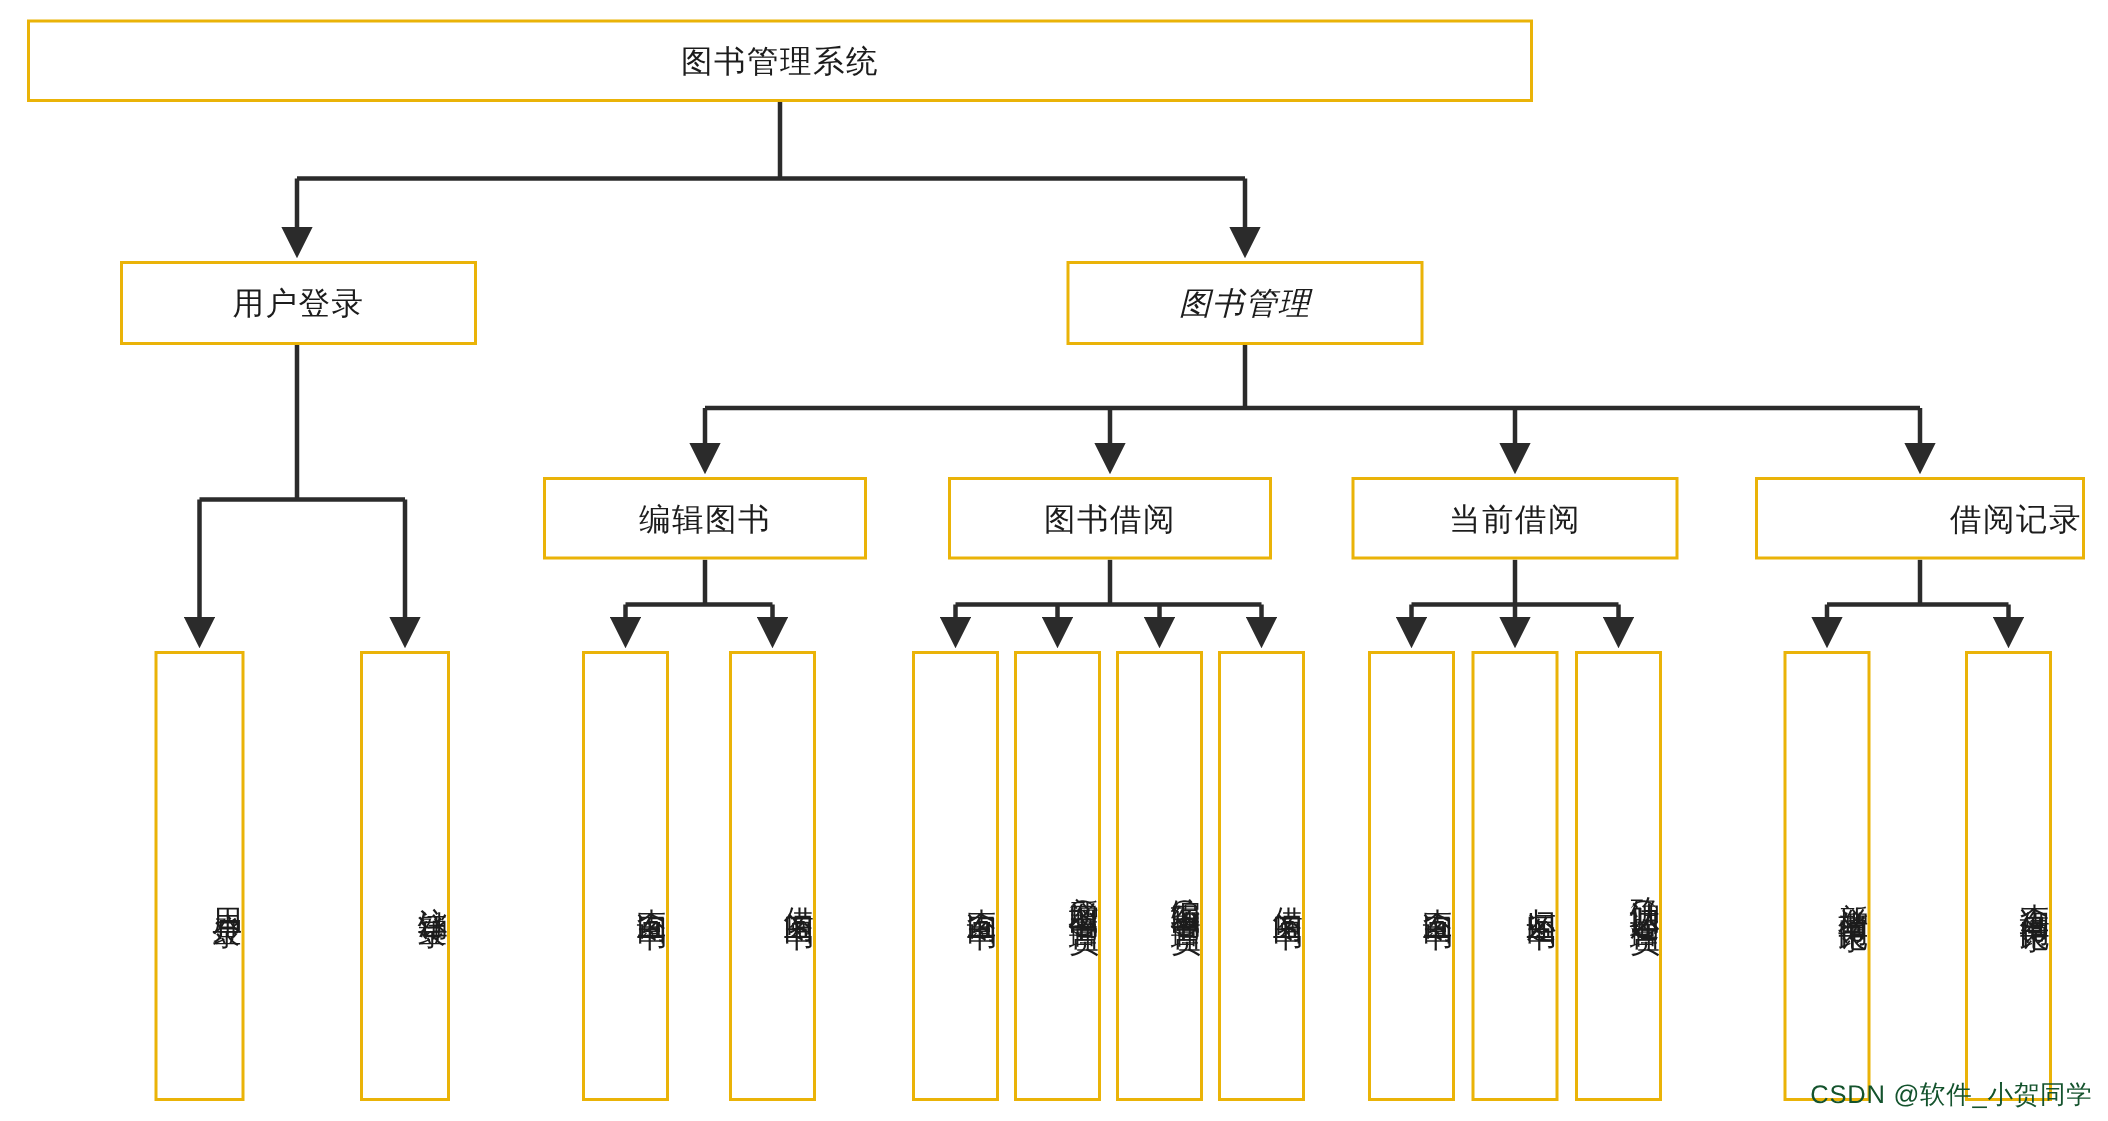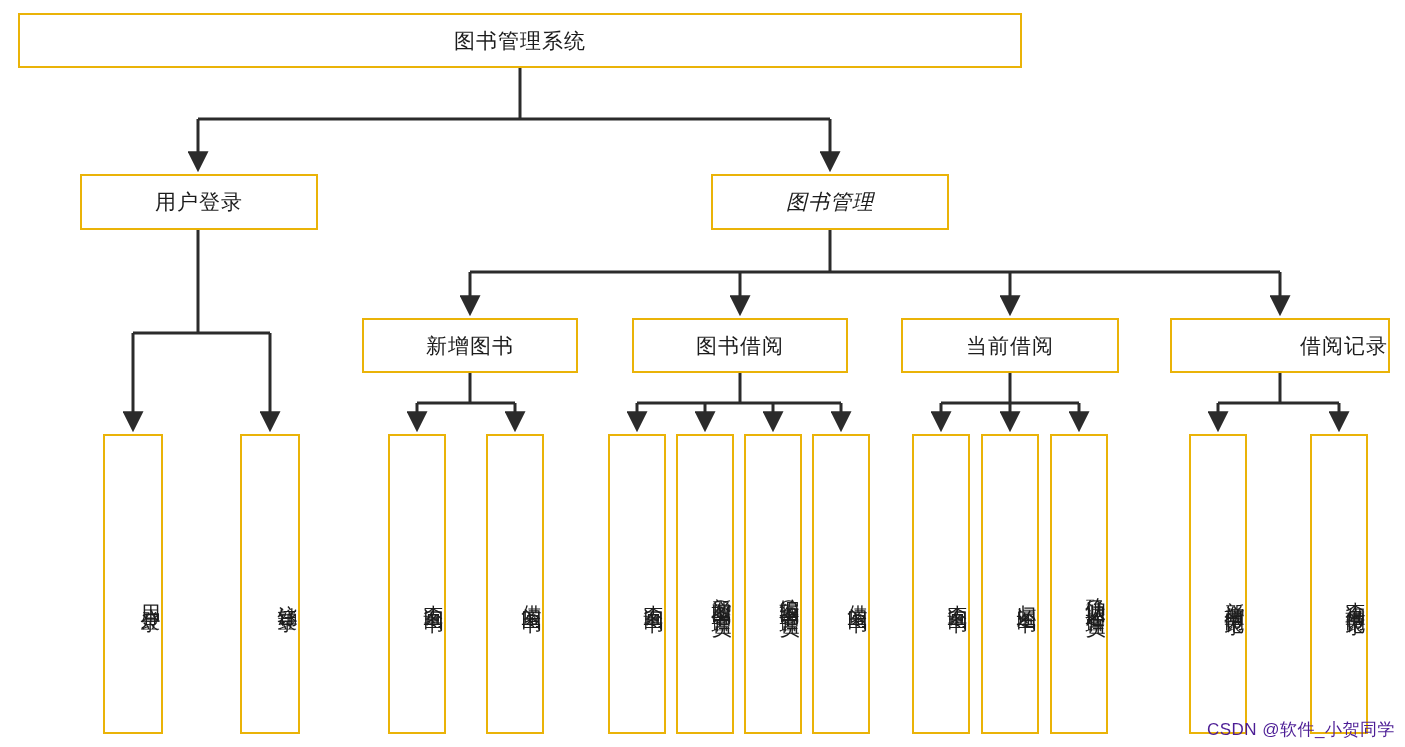--- a/index.html
+++ b/index.html
@@ -51,21 +51,21 @@
   .node.vert .vtext {
     writing-mode: vertical-rl;
     text-orientation: upright;
     white-space: nowrap;
   }
   #watermark {
     position: absolute;
     right: 10px;
     bottom: 6px;
     font-size: 17px;
-    color: #4c1d95;
+    color: #14532d;
     letter-spacing: 0.5px;
     white-space: nowrap;
   }
 </style>
 </head>
 <body>
 
 <div id="stage">
 
   <svg id="wires" viewBox="0 0 1405 747" width="1405" height="747" xmlns="http://www.w3.org/2000/svg">
@@ -130,21 +130,21 @@
   </div>
 
   <div class="node vert" id="n-user-login-do" style="left: 103px; top: 434px; width: 60px; height: 300px;">
     <span class="vtext">用户登录</span>
   </div>
   <div class="node vert" id="n-user-logout" style="left: 240px; top: 434px; width: 60px; height: 300px;">
     <span class="vtext">注销登录</span>
   </div>
 
   <div class="node horiz" id="n-new-book-recommend" style="left: 362px; top: 318px; width: 216px; height: 55px;">
-    <span>新增图书</span>
+    <span>编辑图书</span>
   </div>
   <div class="node horiz" id="n-book-borrow" style="left: 632px; top: 318px; width: 216px; height: 55px;">
     <span>图书借阅</span>
   </div>
   <div class="node horiz" id="n-current-borrow" style="left: 901px; top: 318px; width: 218px; height: 55px;">
     <span>当前借阅</span>
   </div>
   <div class="node horiz" id="n-borrow-record" style="left: 1170px; top: 318px; width: 220px; height: 55px; justify-content: flex-end;">
     <span>借阅记录</span>
   </div>

